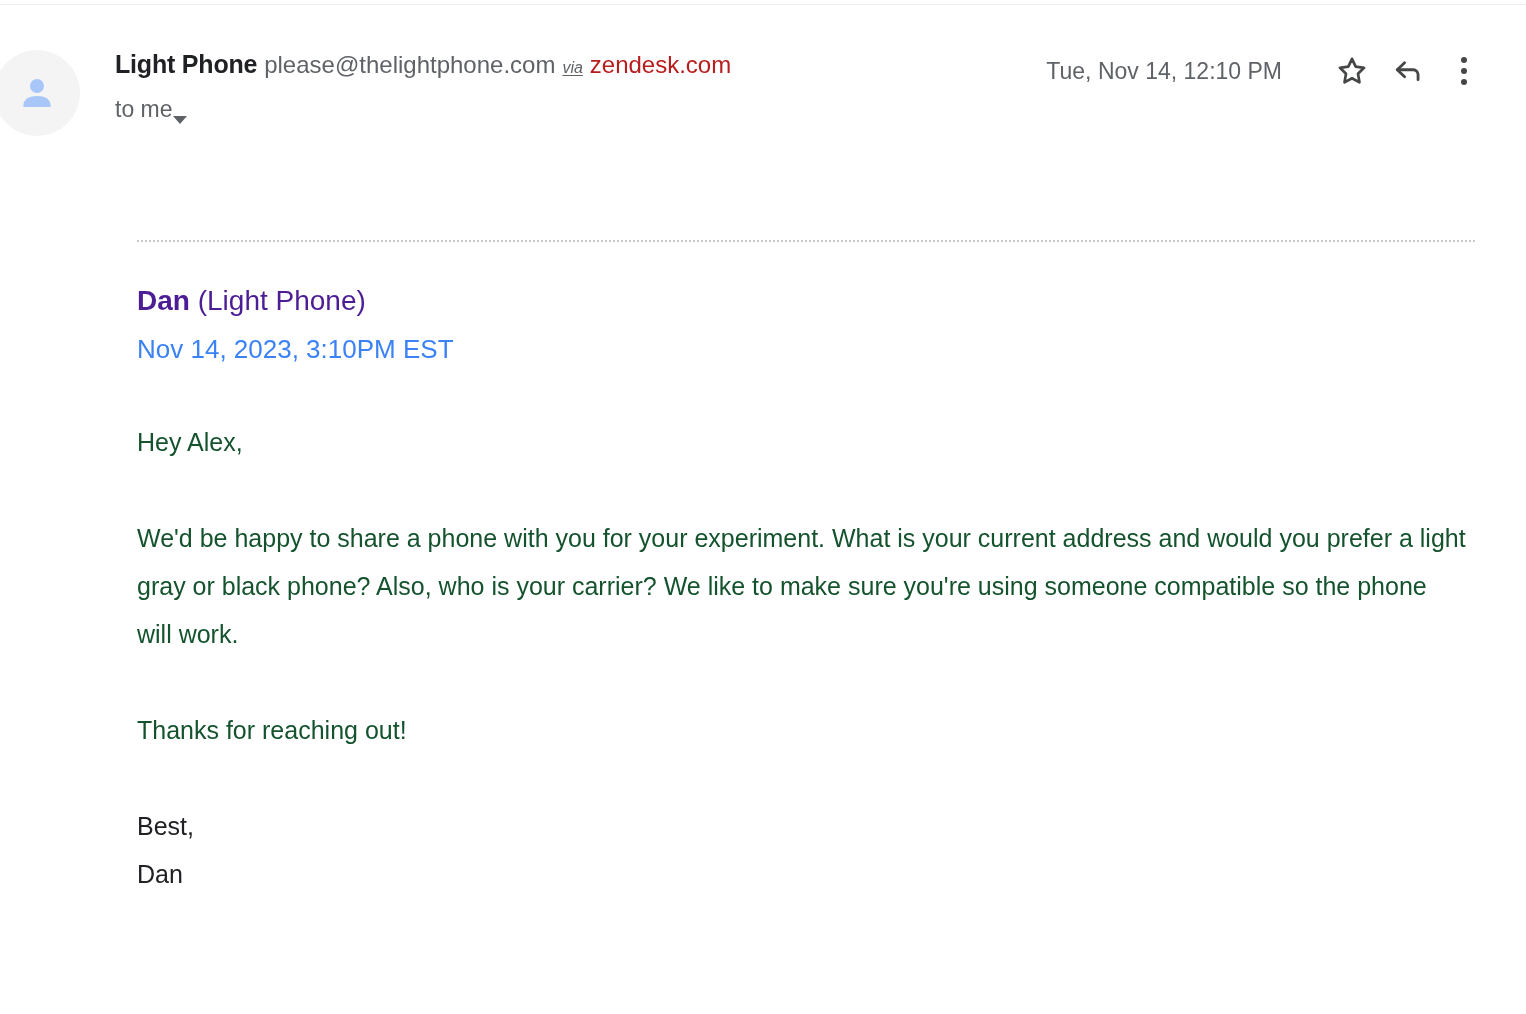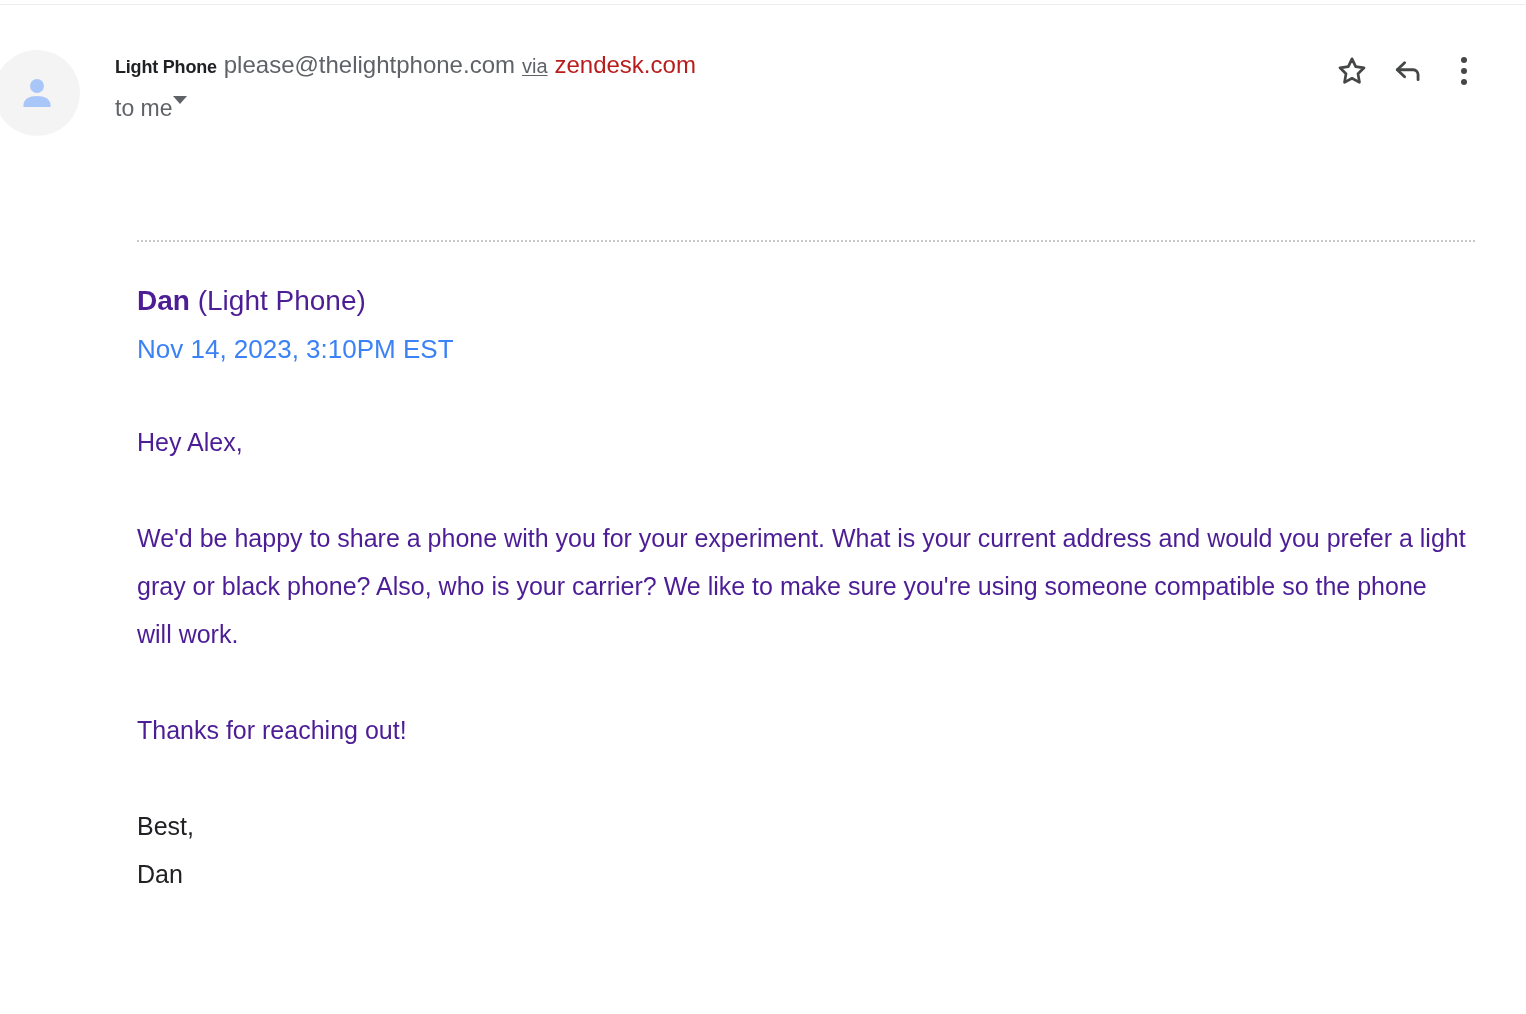--- a/index.html
+++ b/index.html
@@ -58,45 +58,46 @@
     width: 900px;
   }
   .sender-line {
     white-space: nowrap;
     line-height: 36px;
     font-size: 25px;
   }
   .sender-name {
     font-weight: 700;
     color: #202124;
-    font-size: 18px;
+    font-size: 25px;
     letter-spacing: -0.2px;
   }
   .sender-email {
     color: #5f6368;
     font-size: 24px;
     font-weight: 400;
   }
   .via-word {
     color: #5f6368;
-    font-size: 20px;
+    font-size: 16px;
     text-decoration: underline;
     text-decoration-thickness: 1px;
     text-underline-offset: 2px;
     cursor: pointer;
+    font-style: italic;
   }
   .via-domain {
     color: #b91c1c;
     font-size: 24px;
   }
 
   .recipient-line {
     margin-top: 8px;
     display: inline-flex;
-    align-items: flex-start;
+    align-items: flex-end;
     gap: 0;
     cursor: pointer;
   }
   .recipient-text {
     color: #5f6368;
     font-size: 23px;
     line-height: 30px;
   }
   .caret-down {
     width: 0; height: 0;
@@ -180,21 +181,21 @@
   .agent-name .reg  { font-weight: 400; }
 
   .agent-date {
     margin-top: 12px;
     color: #3b82f6;
     font-size: 26px;
     line-height: 34px;
   }
 
   .para {
-    color: #4c1d95;
+    color: #14532d;
     font-size: 25px;
     line-height: 48px;
     margin-top: 48px;
     max-width: 1330px;
   }
   .para.first { margin-top: 52px; }
   .sig-line {
     color: #202124;
     font-size: 25px;
     line-height: 48px;
@@ -224,20 +225,21 @@
       <span class="via-word">via</span>
       <span class="via-domain">zendesk.com</span>
     </div>
     <div class="recipient-line">
       <span class="recipient-text">to me</span>
       <span class="caret-down"></span>
     </div>
   </div>
 
   <div class="header-actions">
+    <span class="timestamp">Tue, Nov 14, 12:10 PM</span>
 
     <button class="icon-btn">
       <span>
         <svg width="34" height="34" viewBox="0 0 24 24" aria-hidden="true">
           <path d="M12 3.4l2.62 5.52 5.88.82-4.27 4.24 1.04 6.02L12 17.14l-5.27 2.86 1.04-6.02L3.5 9.74l5.88-.82z" fill="none" stroke="#444746" stroke-width="1.9" stroke-linejoin="round"></path>
         </svg>
       </span>
     </button>
 
     <button class="icon-btn">

